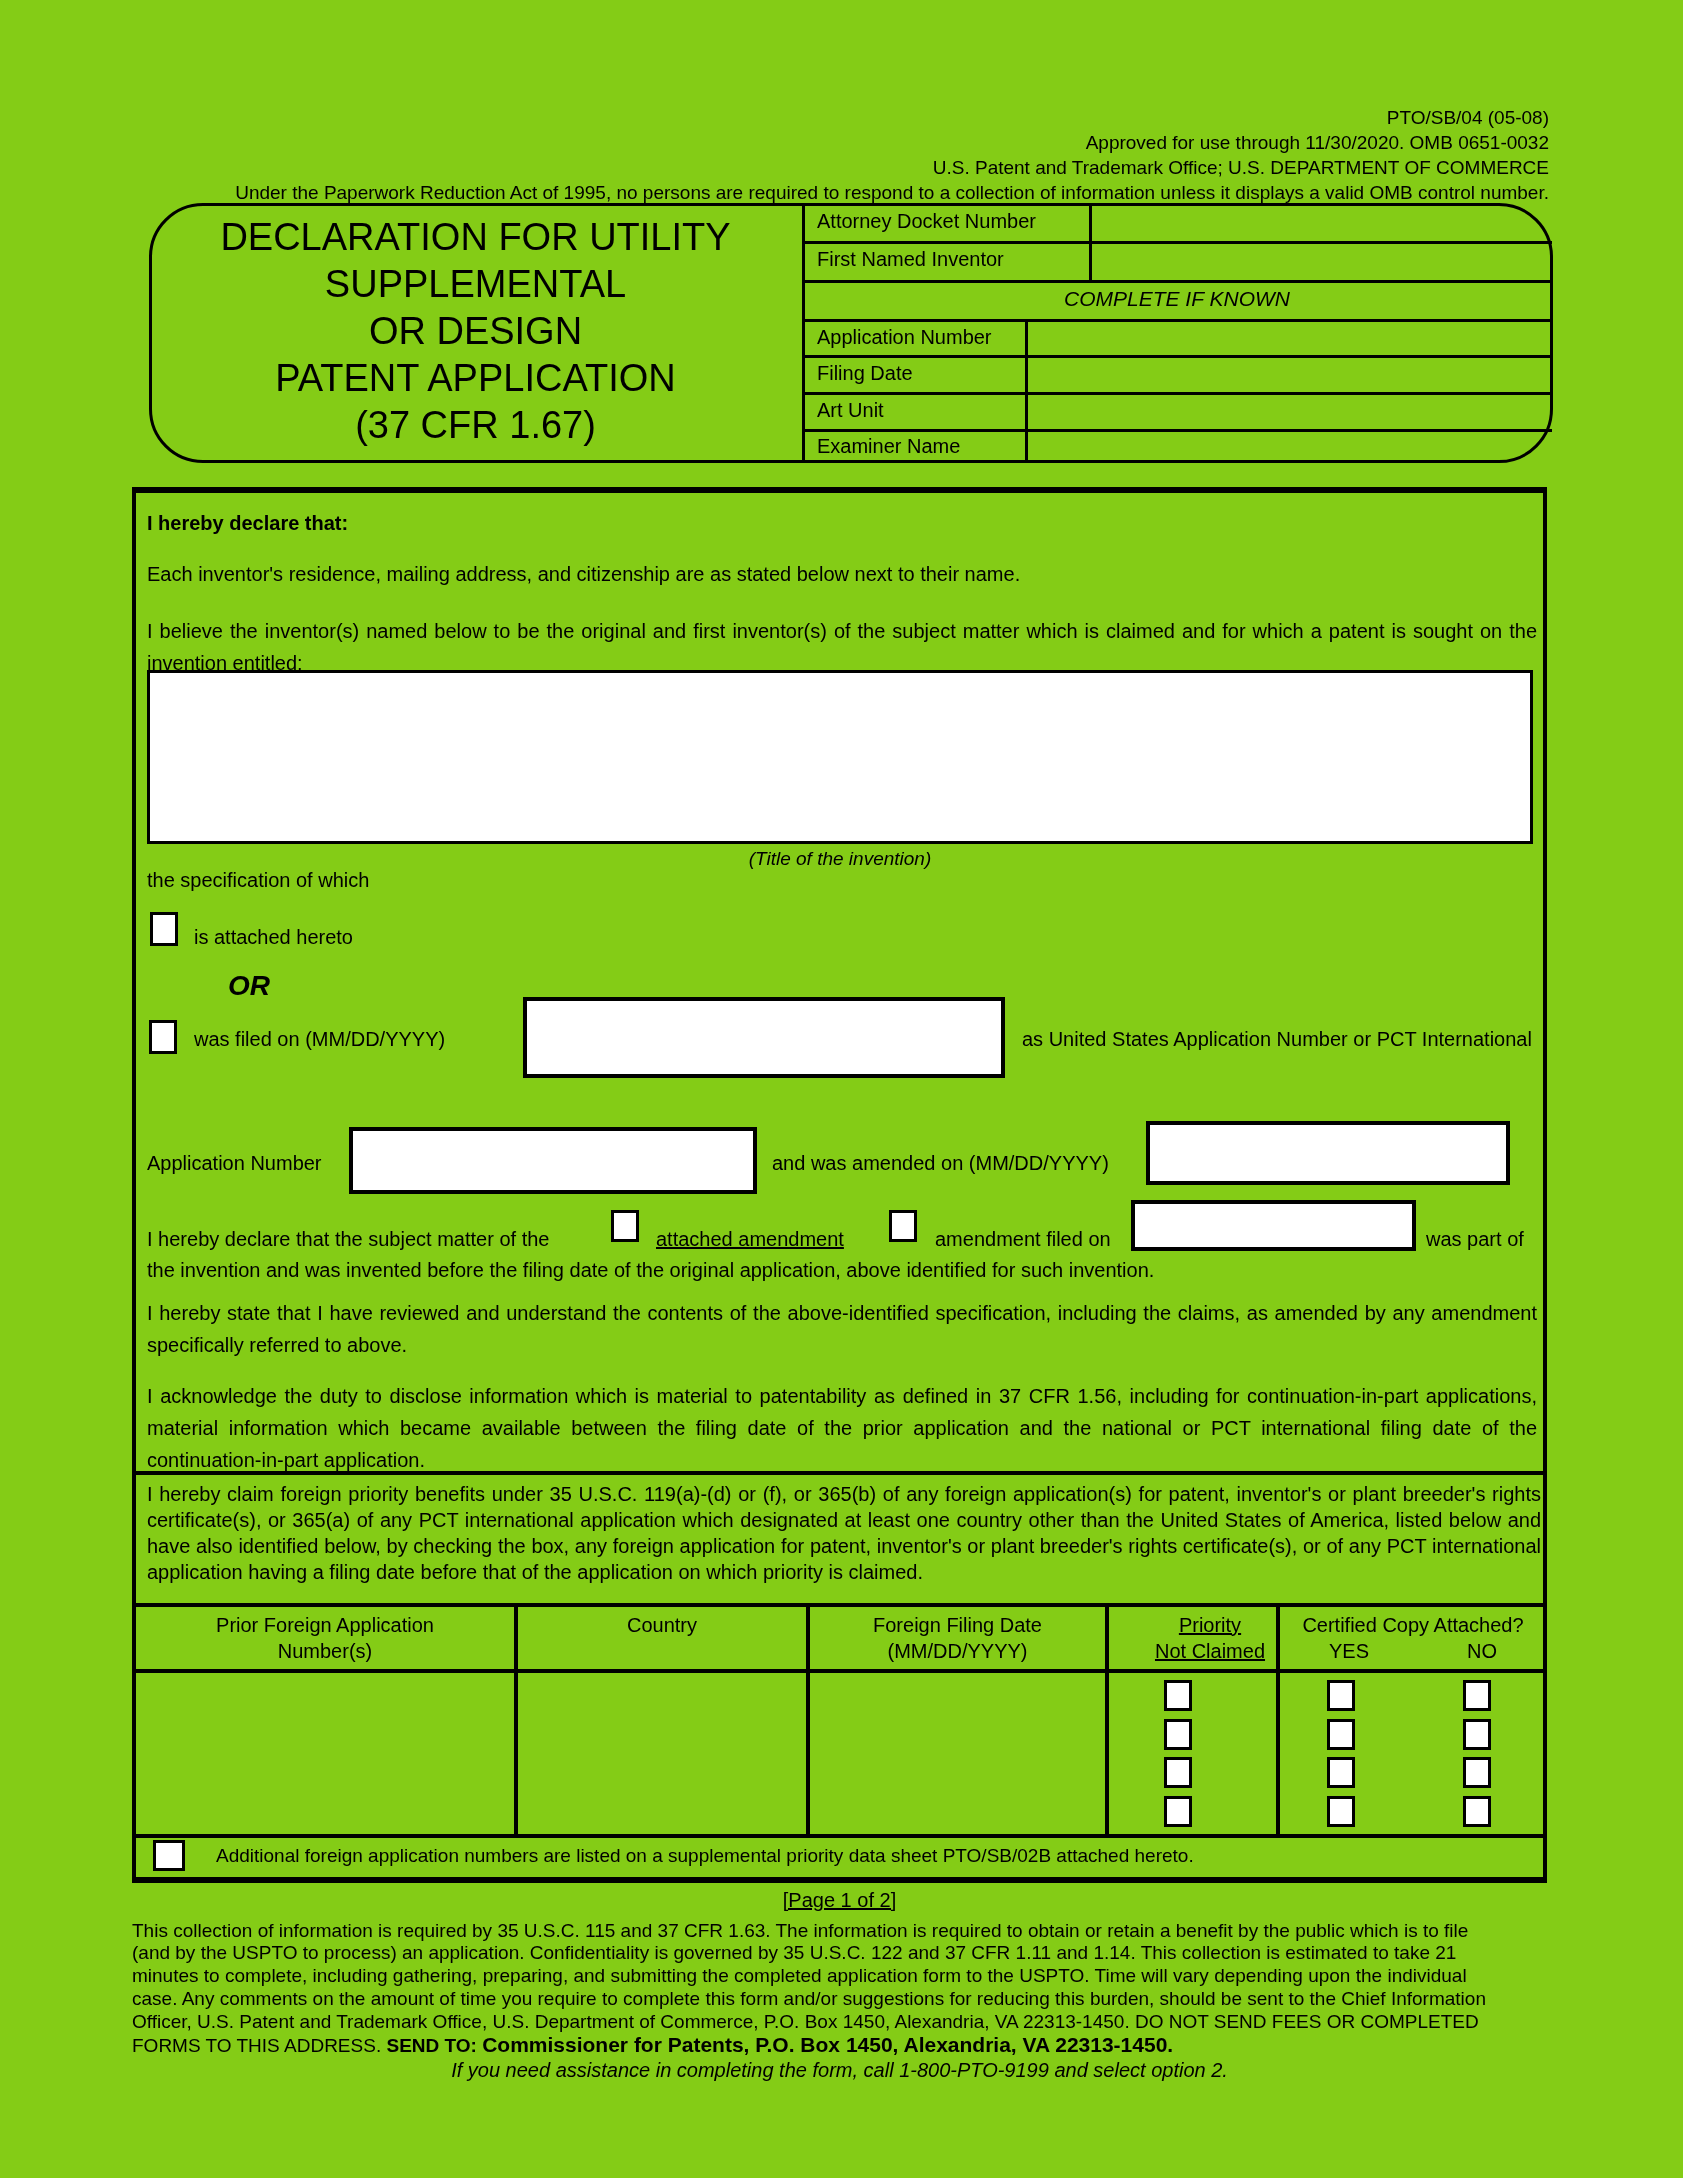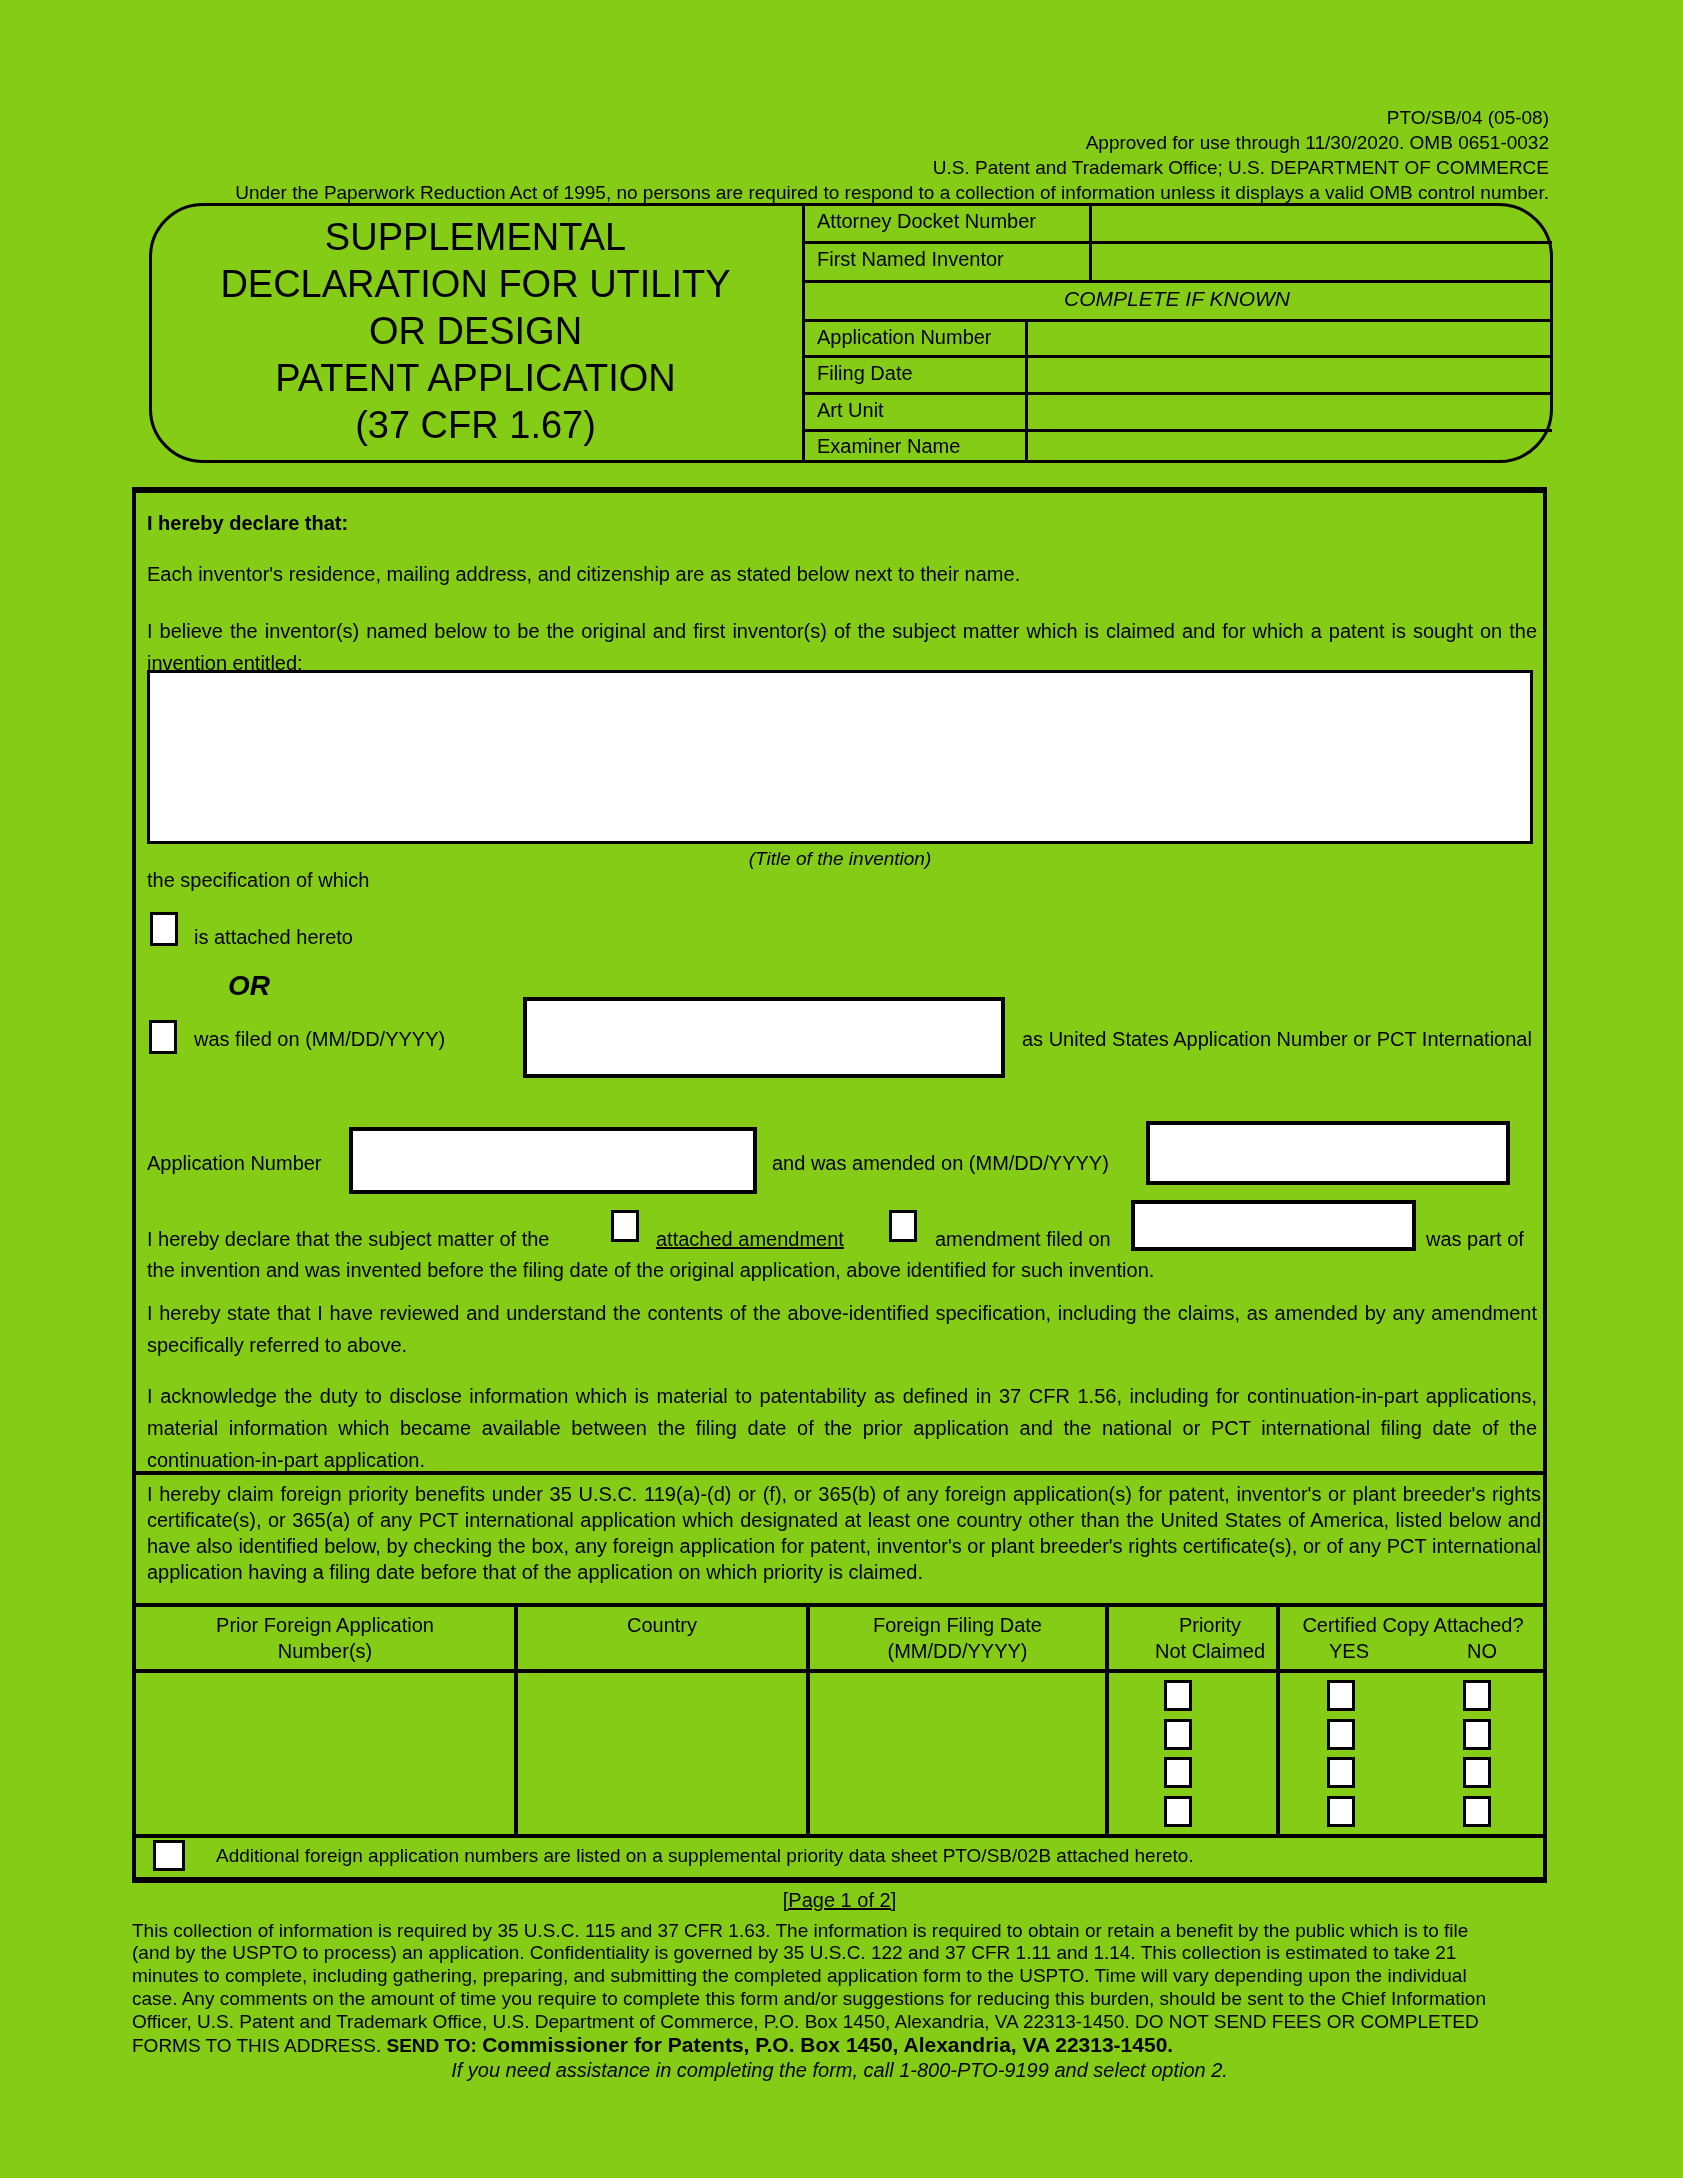--- a/index.html
+++ b/index.html
@@ -30,22 +30,22 @@
 
   <div class="hdr-right">
     <div>PTO/SB/04 (05-08)</div>
     <div>Approved for use through 11/30/2020. OMB 0651-0032</div>
     <div>U.S. Patent and Trademark Office; U.S. DEPARTMENT OF COMMERCE</div>
     <div>Under the Paperwork Reduction Act of 1995, no persons are required to respond to a collection of information unless it displays a valid OMB control number.</div>
   </div>
 
   <div id="hbox"></div>
   <div id="hbox-title">
+    <div>DECLARATION FOR UTILITY</div>
     <div>SUPPLEMENTAL</div>
-    <div>DECLARATION FOR UTILITY</div>
     <div>OR DESIGN</div>
     <div>PATENT APPLICATION</div>
     <div>(37 CFR 1.67)</div>
   </div>
 
   <div class="ln" style="left:802px;top:203px;width:3px;height:260px;"></div>
   <div class="ln" style="left:802px;top:241px;width:750px;height:3px;"></div>
   <div class="ln" style="left:802px;top:280px;width:750px;height:3px;"></div>
   <div class="ln" style="left:802px;top:319px;width:750px;height:3px;"></div>
   <div class="ln" style="left:802px;top:355px;width:750px;height:3px;"></div>
@@ -122,21 +122,21 @@
     <div>Prior Foreign Application</div>
     <div>Number(s)</div>
   </div>
   <div class="thead" style="left:518px;top:1612px;width:288px;">
     <div>Country</div>
   </div>
   <div class="thead" style="left:810px;top:1612px;width:295px;">
     <div>Foreign Filing Date</div>
     <div>(MM/DD/YYYY)</div>
   </div>
-  <div class="thead" style="left:1109px;top:1612px;width:202px;">
+  <div class="thead" style="left:1109px;top:1612px;width:202px;text-decoration:underline;">
     <div>Priority</div>
     <div>Not Claimed</div>
   </div>
   <div class="thead" style="left:1280px;top:1612px;width:266px;">
     <div>Certified Copy Attached?</div>
     <div style="display:flex;justify-content:space-around;text-align:center;">
       <span>YES</span>
       <span>NO</span>
     </div>
   </div>

